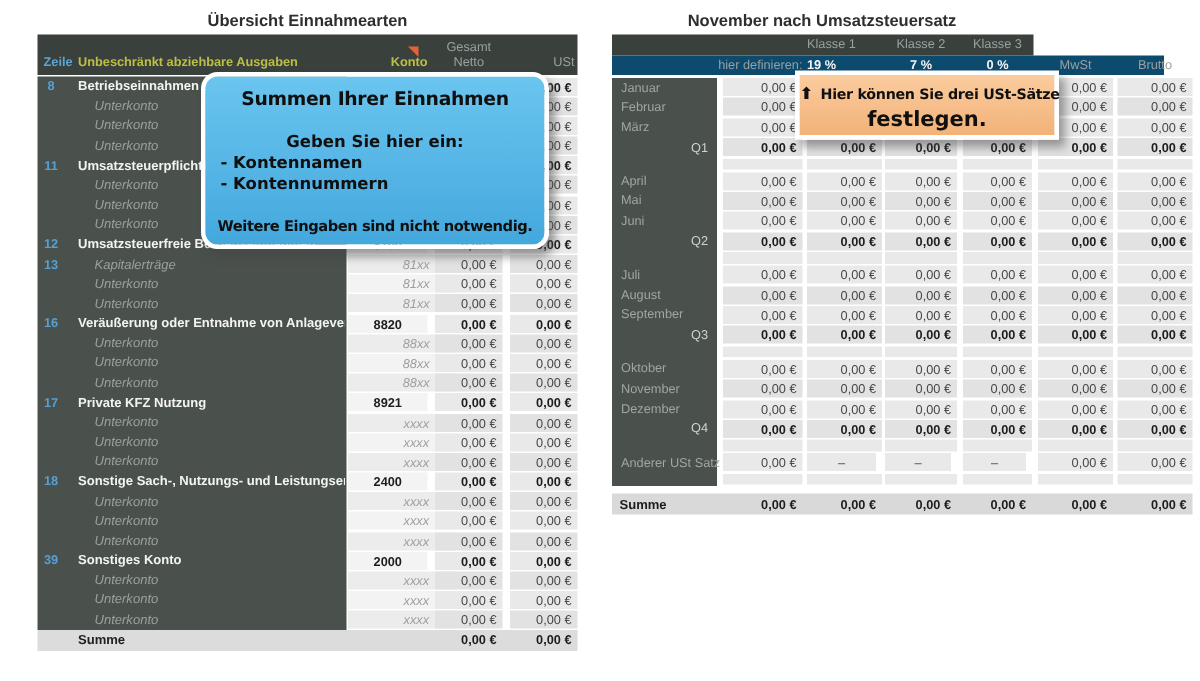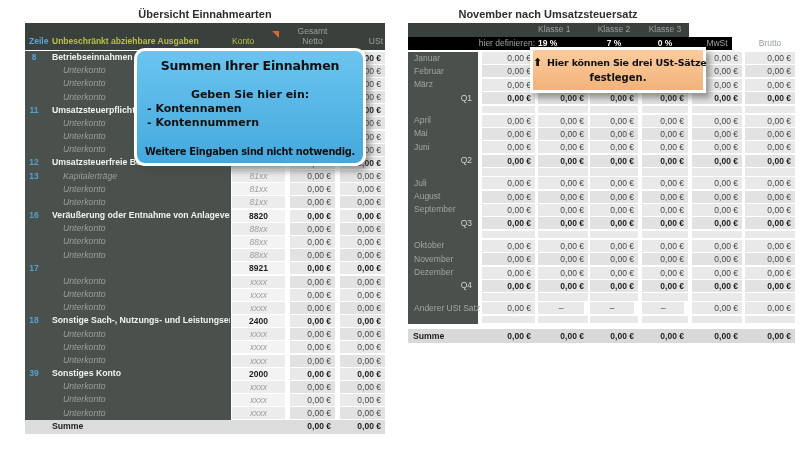--- a/index.html
+++ b/index.html
@@ -11,21 +11,21 @@
     position:absolute;top:8px;font-size:11px;font-weight:bold;color:#2e2e2e;text-align:center;
   }
   
   #left-title{left:25px;width:360px;}
   #left-header{
     position:absolute;left:25px;top:23px;width:360px;height:27px;background:#3a403b;
   }
   #left-header .h{position:absolute;font-size:8.5px;}
   .h-zeile{left:4px;bottom:4px;color:#5aa4d6;font-weight:bold;}
   .h-cat{left:27px;bottom:4px;color:#b9c044;font-weight:bold;}
-  .h-konto{left:207px;width:53px;text-align:left;bottom:4px;color:#b9c044;font-weight:normal;}
+  .h-konto{left:207px;width:53px;text-align:right;bottom:4px;color:#b9c044;font-weight:bold;}
   .h-gesamt{left:265px;width:45px;text-align:center;top:3px;color:#9aa0a0;}
   .h-netto{left:265px;width:45px;text-align:center;bottom:4px;color:#9aa0a0;}
   .h-ust{left:315px;width:43px;text-align:right;bottom:4px;color:#9aa0a0;}
   .comment-tri{
     position:absolute;left:247px;bottom:12px;width:0;height:0;
     border-top:7px solid #e2633a;border-left:7px solid transparent;
   }
   #left-body{position:absolute;left:25px;top:51px;width:360px;height:369px;}
   #left-dark{position:absolute;left:0;top:0;width:206px;height:369px;background:#4a504b;}
   .lrow{position:relative;height:13.178px;}
@@ -43,39 +43,39 @@
   .lrow .cell{
     position:absolute;top:0.6px;height:12px;line-height:12px;font-size:8.5px;color:#474747;
   }
   .lrow .konto{left:207px;width:53px;text-align:center;background:#f3f3f3;}
   .lrow.odd .konto{background:#ececec;}
   .lrow .val{text-align:right;padding-right:4px;background:#e9e9e9;}
   .lrow.odd .val{background:#e2e2e2;}
   .lrow .netto{left:265px;width:41px;}
   .lrow .ust{left:315px;width:41px;}
   .lrow.main .konto{font-weight:bold;color:#1d1d1d;}
-  .lrow.sub .konto,.lrow.sub_numbered .konto{font-style:italic;color:#9aa09a;}
+  .lrow.sub .konto,.lrow.sub_numbered .konto{font-style:italic;color:#9aa09a;padding-left:19px;}
   .lrow.main .val{font-weight:bold;color:#1d1d1d;}
   #left-summe{
     position:absolute;left:25px;top:420px;width:360px;height:13.5px;background:#dcdcdc;
   }
   #left-summe .s-lbl{
     position:absolute;left:27px;top:0;height:13.5px;line-height:13.5px;
     font-size:8.7px;font-weight:bold;color:#222;
   }
   #left-summe .s-val{
     position:absolute;top:0;height:13.5px;line-height:13.5px;text-align:right;
     font-size:8.5px;font-weight:bold;color:#1d1d1d;padding-right:4px;
   }
   #left-summe .s-netto{left:265px;width:41px;}
   #left-summe .s-ust{left:315px;width:41px;}
   
   #right-title{left:408px;width:280px;}
   #rh1{position:absolute;left:408px;top:23px;width:281px;height:13.5px;background:#3a403b;}
-  #rh2{position:absolute;left:408px;top:36.5px;width:324px;height:13.5px;background:#000000;}
+  #rh2{position:absolute;left:408px;top:36.5px;width:368px;height:13.5px;background:#0c4a6e;}
   .rh{position:absolute;font-size:8.5px;top:0;height:13.5px;line-height:13.5px;color:#9aa0a0;}
   .rh.b{color:#f5f5f5;font-weight:bold;}
   .rh-def{left:0;width:127px;text-align:right;}
   .rh-c2{left:130px;width:50px;}
   .rh-c3{left:182px;width:48px;text-align:center;}
   .rh-c4{left:234px;width:46px;text-align:center;}
   .rh-c5{left:284px;width:50px;text-align:center;}
   .rh-c6{left:337px;width:50px;text-align:center;}
   #right-body{position:absolute;left:408px;top:51.5px;width:387px;height:280px;}
   #right-dark{position:absolute;left:0;top:0;width:70px;height:272.8px;background:#4a504b;}
@@ -131,21 +131,21 @@
     font-size:9.8px;letter-spacing:-0.3px;white-space:nowrap;
   }
   #orange-callout{
     left:530px;top:47px;width:170px;height:40px;
     background:linear-gradient(180deg,#fbcc9e 0%,#f2b279 100%);
   }
   #orange-callout .c-line1{
     margin-top:6px;text-align:center;font-size:9.5px;white-space:nowrap;letter-spacing:-0.2px;
   }
   #orange-callout .c-line1 .arrow{font-size:11px;margin-right:5px;}
-  #orange-callout .c-line2{margin-top:3px;text-align:center;font-size:10px;}
+  #orange-callout .c-line2{margin-top:3px;text-align:center;font-size:14px;}
 </style>
 </head>
 <body>
 
 <div class="title" id="left-title">Übersicht Einnahmearten</div>
 
 <div id="left-header">
   <div class="h h-zeile">Zeile</div>
   <div class="h h-cat">Unbeschränkt abziehbare Ausgaben</div>
   <div class="h h-konto">Konto</div>
@@ -265,20 +265,21 @@
       </div>
       <div class="lrow sub odd">
         <div class="z"></div>
         <div class="lbl">Unterkonto</div>
         <div class="cell konto">88xx</div>
         <div class="cell val netto">0,00 €</div>
         <div class="cell val ust">0,00 €</div>
       </div>
       <div class="lrow main even">
         <div class="z">17</div>
+        <div class="lbl">Private KFZ Nutzung</div>
         <div class="cell konto">8921</div>
         <div class="cell val netto">0,00 €</div>
         <div class="cell val ust">0,00 €</div>
       </div>
       <div class="lrow sub odd">
         <div class="z"></div>
         <div class="lbl">Unterkonto</div>
         <div class="cell konto">xxxx</div>
         <div class="cell val netto">0,00 €</div>
         <div class="cell val ust">0,00 €</div>

